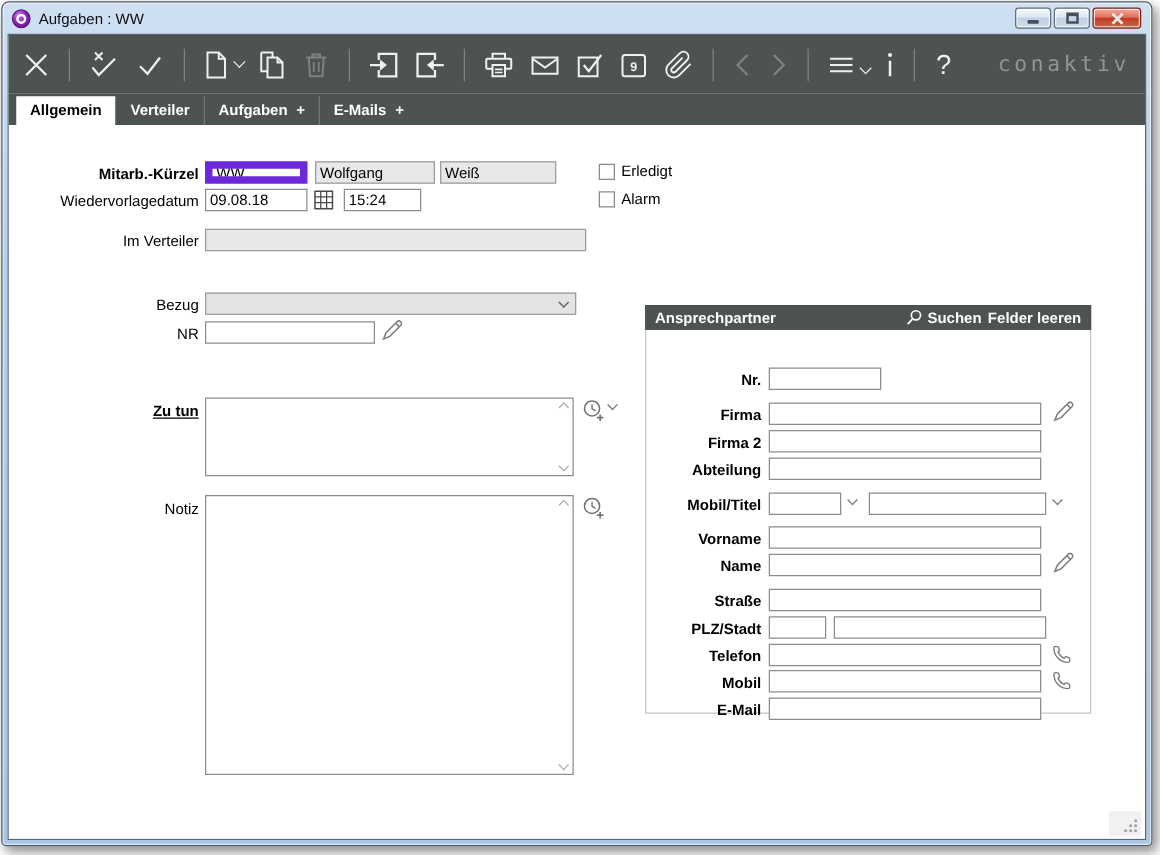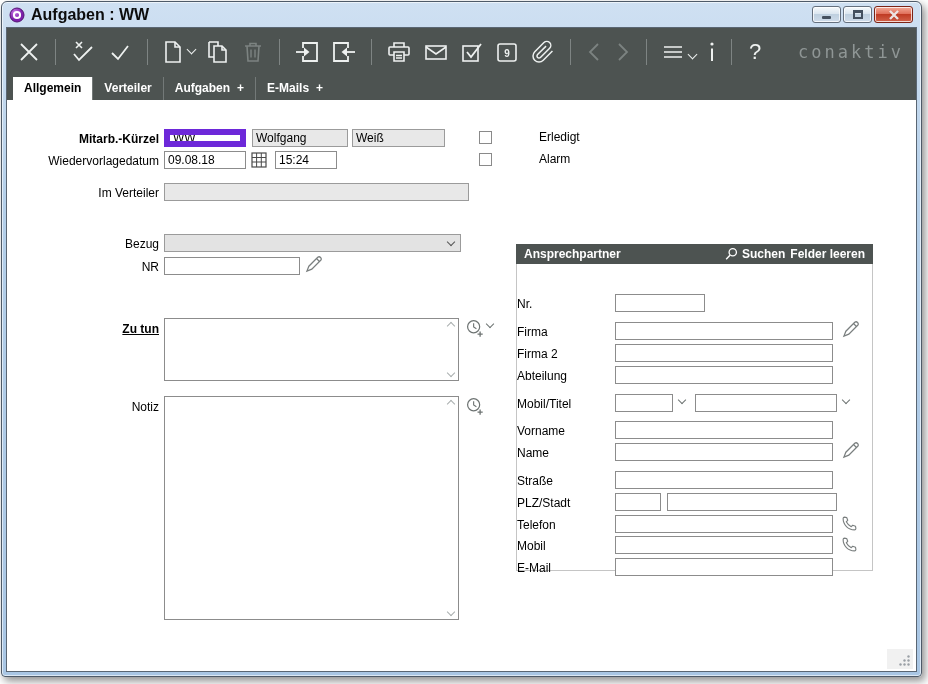--- a/index.html
+++ b/index.html
@@ -12,21 +12,21 @@
   }
   
   .window {
     position:absolute; left:1px; top:1px; width:921px; height:676px;
     background:linear-gradient(#cfe0f2,#b4cfe9 30%,#a9c6e4);
     border:1px solid #4e5a68;
     border-radius:6px 6px 4px 4px;
     box-shadow:3px 4px 9px rgba(0,0,0,.45), inset 0 0 0 1px rgba(255,255,255,.6);
   }
   .titlebar { height:25px; display:flex; align-items:center; padding:0 8px 0 7px; gap:6px; }
-  .window-title { font-size:16px; color:#0d0d0d;font-weight:bold; }
+  .window-title { font-size:12px; color:#0d0d0d; }
   .win-controls { margin-left:auto; display:flex; gap:2px; }
   .winbtn {
     height:17px; border:1px solid #65707e; border-radius:3px;
     background:linear-gradient(#f7fafc,#dbe6f0 45%,#bfd0e0 50%,#cfdcea);
     display:flex; align-items:center; justify-content:center;
     box-shadow: inset 0 0 0 1px rgba(255,255,255,.75);
     cursor:default;
   }
   .winbtn.min, .winbtn.max { width:29px; }
   .winbtn.close {
@@ -68,35 +68,35 @@
     font:12px "Liberation Sans","DejaVu Sans",sans-serif; padding:0 3px; outline:none;
   }
   .inp.focus { border:6px solid #6d28d9; }
   .inp.ro { background:#e8e8e8; border-color:#9b9b9b; }
   .dd {
     position:absolute; height:18px; background:#e3e3e3; border:1px solid #9b9b9b;
     display:flex; align-items:center; justify-content:flex-end; padding-right:6px;
   }
   .chev-d { width:6px; height:6px; border-right:1.5px solid #555; border-bottom:1.5px solid #555; transform:rotate(45deg); margin-top:-3px; }
   .cb { position:absolute; width:13px; height:13px; border:1px solid #8a8a8a; background:#fff; }
-  .cblbl { position:absolute; line-height:13px;margin-left:42px; }
+  .cblbl { position:absolute; line-height:13px; }
   .txt { position:absolute; border:1px solid #8c8c8c; background:#fff; }
   .sc { position:absolute; width:6px; height:6px; border-right:1.4px solid #a9aeae; border-bottom:1.4px solid #a9aeae; right:4px; }
   .sc.up { top:4px; transform:rotate(-135deg); }
   .sc.dn { bottom:4px; transform:rotate(45deg); }
   .sideicon { position:absolute; cursor:default; }
   
   .panel { position:absolute; left:509px; top:144px; width:357px; height:327px; border:1px solid #c5c5c5; background:#fff; }
   .panel-header {
     height:20px; background:#4d5351; color:#fff; font-weight:bold; font-size:12px;
     display:flex; align-items:center; padding:0 8px; gap:5px; margin:-1px -1px 0 -1px;
   }
   .ph-btn { display:flex; align-items:center; gap:4px; cursor:default; }
   .panel-body { position:relative; height:349px; }
-  .plbl { position:absolute; left:0; width:92px; line-height:16px; }
+  .plbl { position:absolute; left:0; width:92px; text-align:right; line-height:16px;font-weight:bold; }
   .pinp { position:absolute; left:98px; width:218px; height:18px; border:1px solid #8c8c8c; background:#fff; font:12px "Liberation Sans","DejaVu Sans",sans-serif; padding:0 3px; outline:none; }
   
   .grip { position:absolute; right:3px; bottom:2px; width:26px; height:20px; background:#f1f1f1; }
   .grip svg { position:absolute; right:2px; bottom:2px; }
 </style>
 </head>
 <body>
 
 <div class="window">
   <div class="titlebar">

